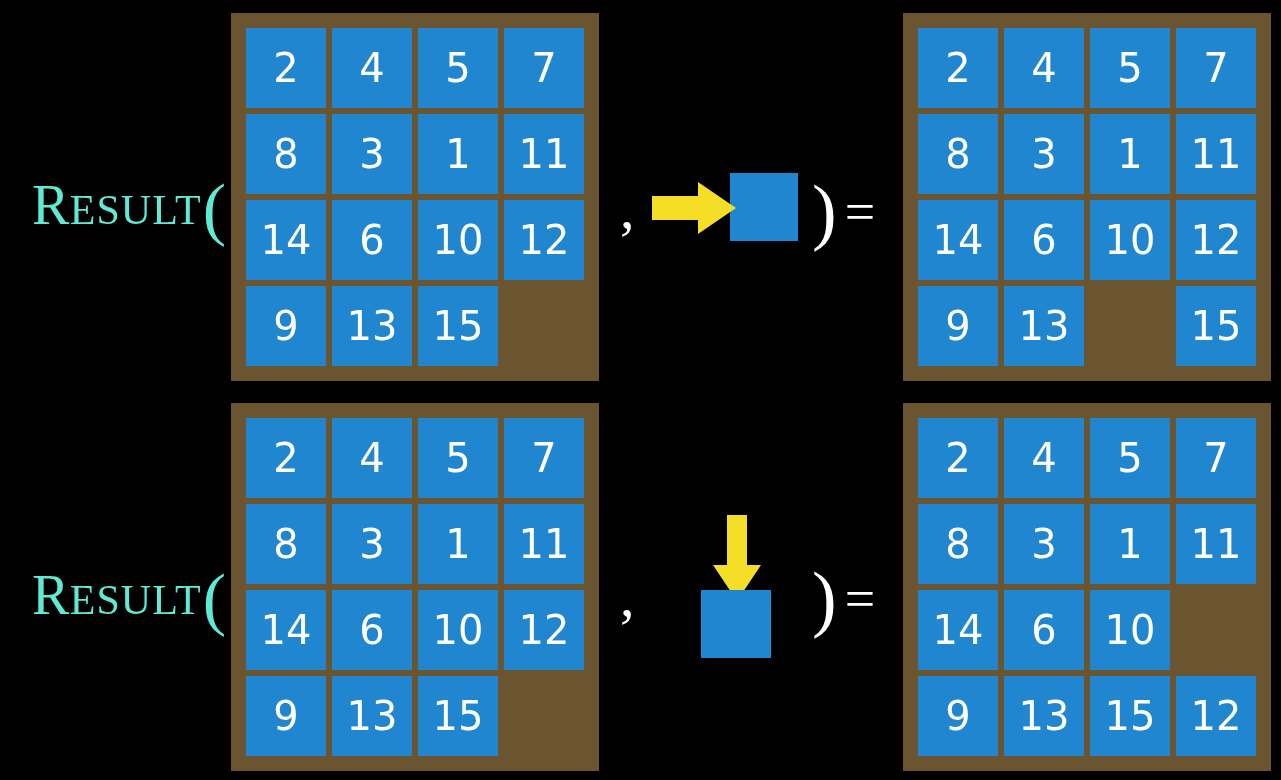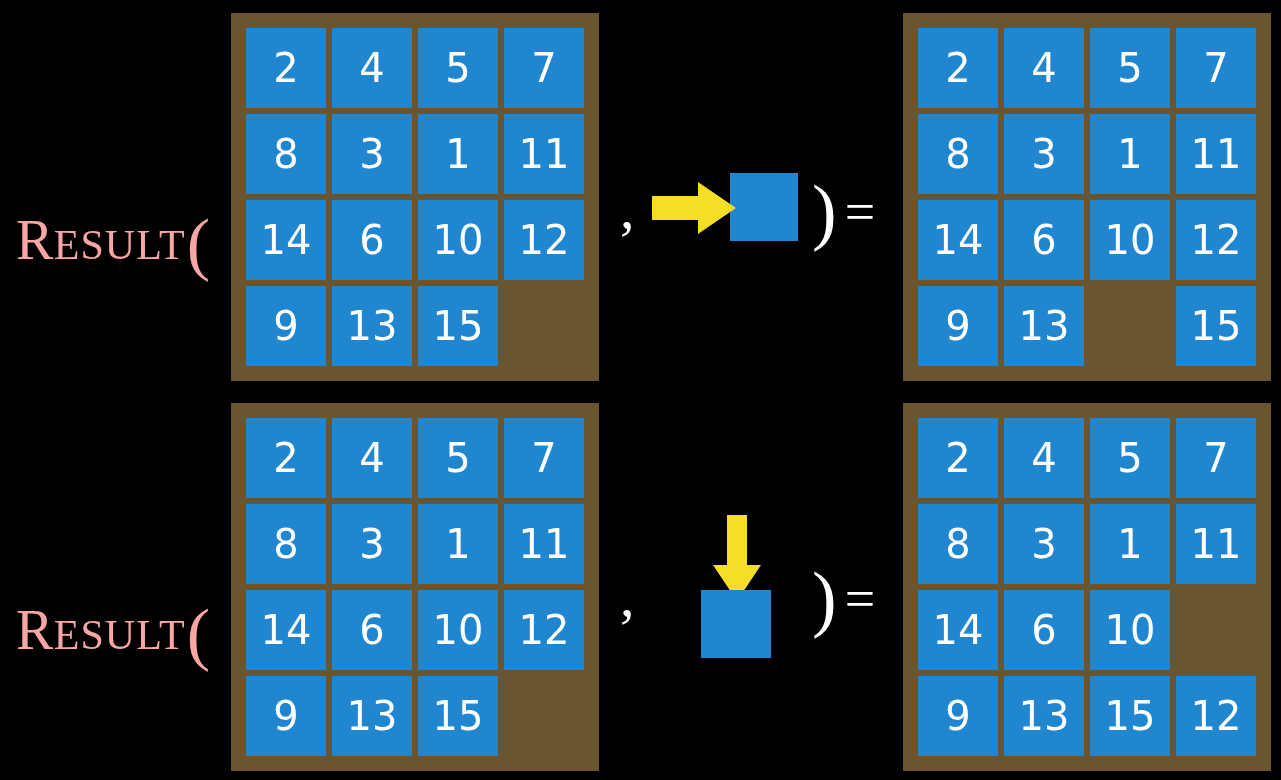--- a/index.html
+++ b/index.html
@@ -28,28 +28,27 @@
     left: 0;
     width: 1281px;
     height: 390px;
   }
   .eq-row.row-top    { top: 0px; }
   .eq-row.row-bottom { top: 390px; }
 
   
   .result-label {
     position: absolute;
-    left: 16px;
-    color: #fca5a5;
+    left: 32px;
+    color: #5eead4;
     font-family: "Liberation Serif", serif;
     font-weight: 400;
     white-space: nowrap;
     line-height: 1;
     letter-spacing: 0.5px;
-    margin-top: 35px;
   }
   .result-label .cap {
     font-size: 56px;
   }
   .result-label .smallcaps {
     font-size: 42px;
     letter-spacing: 1px;
   }
   .result-label .paren {
     font-size: 70px;

